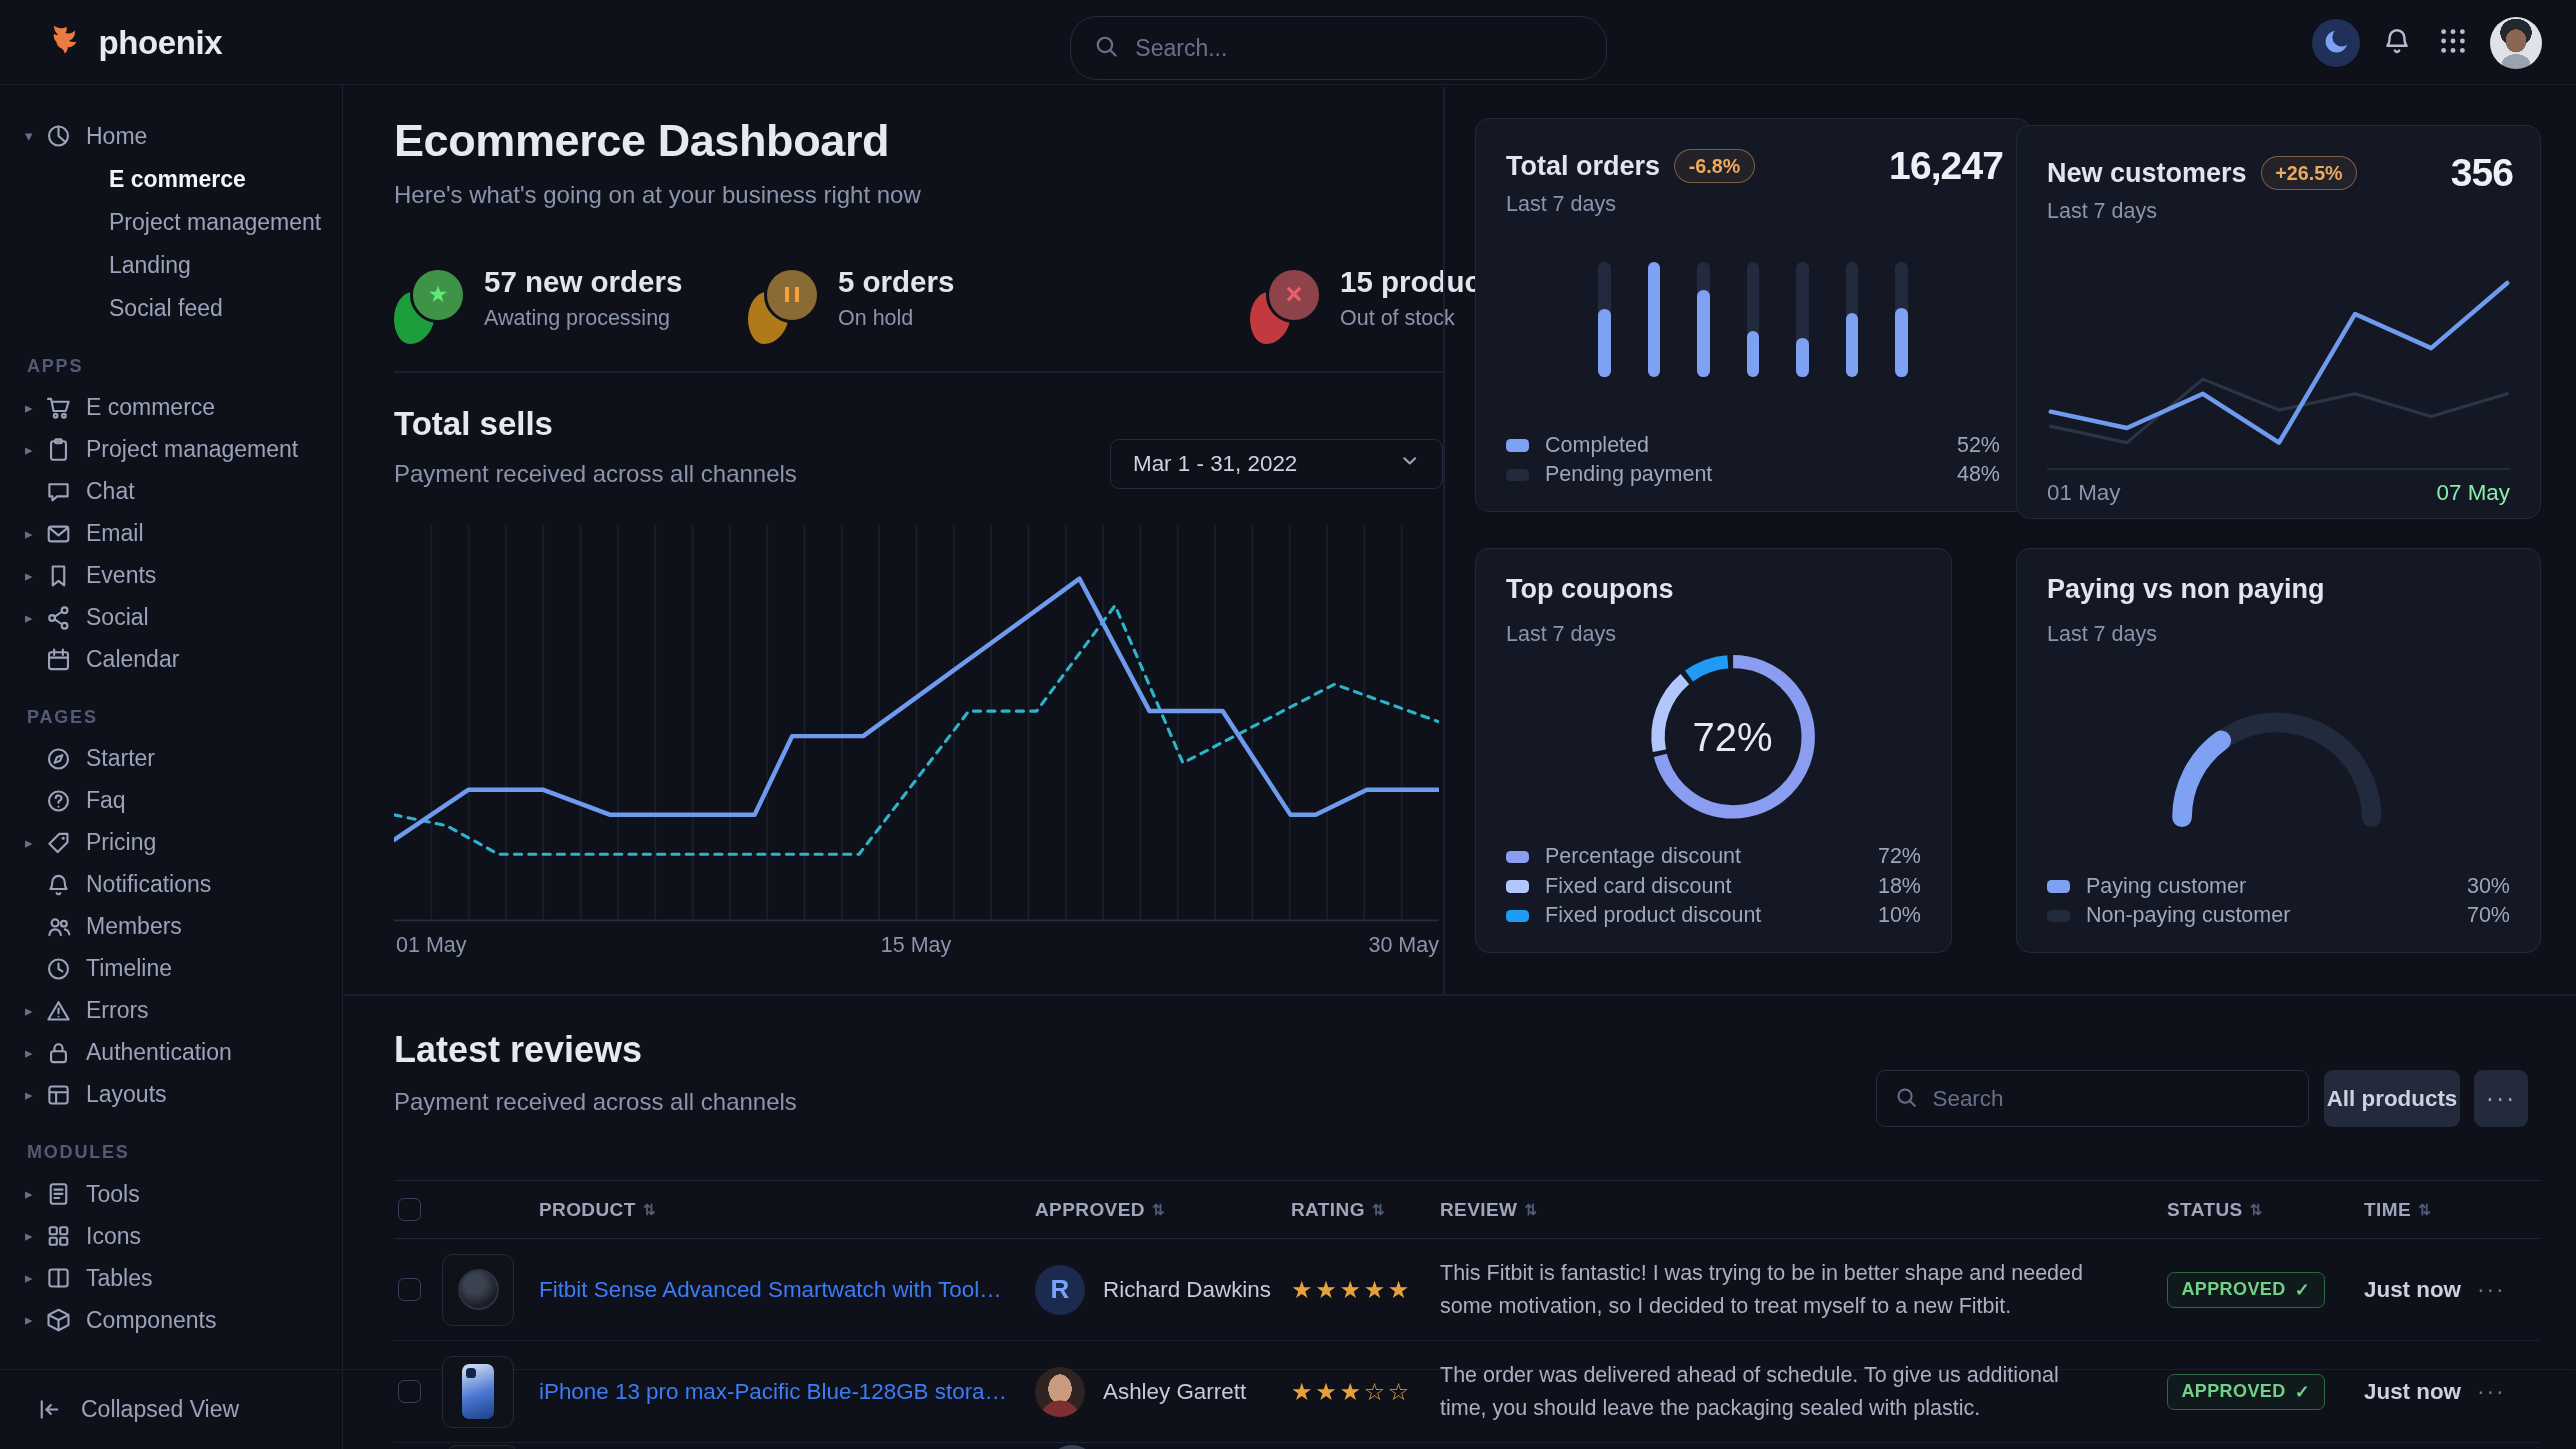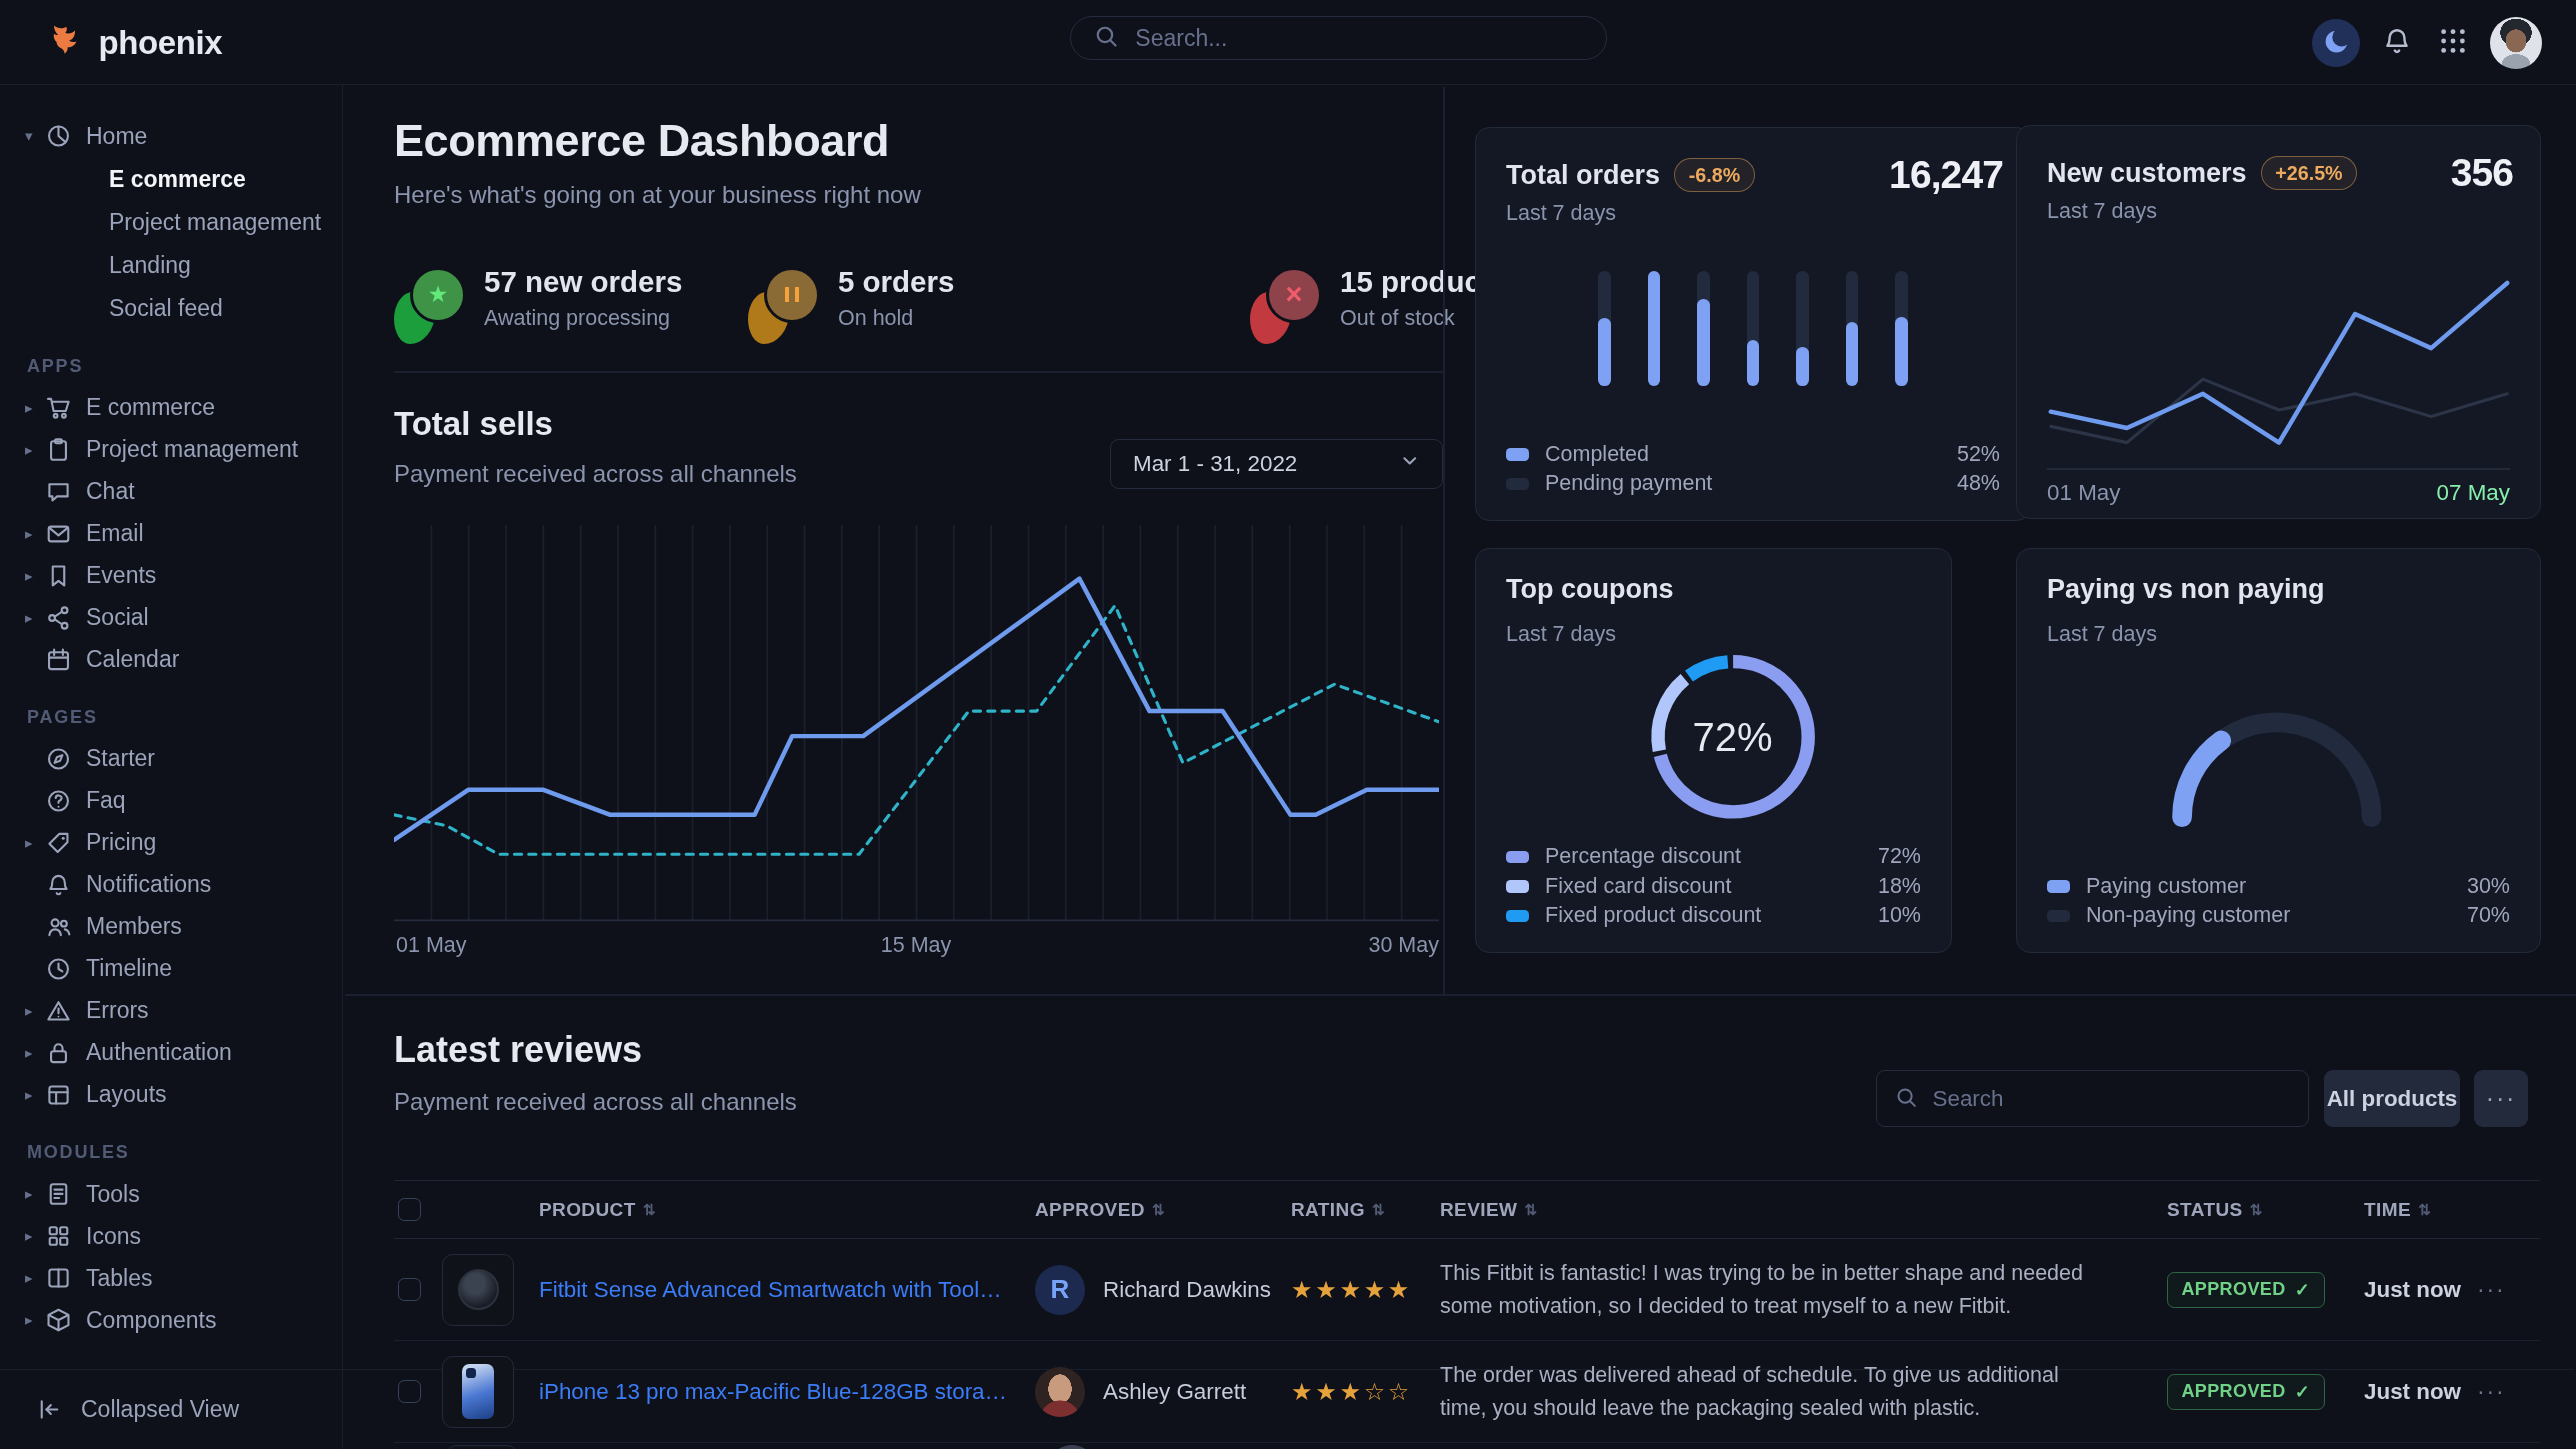--- a/index.html
+++ b/index.html
@@ -3,21 +3,21 @@
 <meta charset="utf-8">
 <style>
   html,body{margin:0;padding:0;background:#0f111a;}
   #app{position:relative;width:2576px;height:1449px;background:#0f111a;color:#dfe3ec;
        font-family:"Liberation Sans",sans-serif;overflow:hidden;}
 
   
   .navbar{position:absolute;left:0;top:0;width:2576px;height:85px;border-bottom:1.8px solid #1a1f2c;box-sizing:border-box;}
   .brand{position:absolute;left:45px;top:0;height:85px;display:flex;align-items:center;gap:12.5px;}
   .brand-text{font-size:33px;font-weight:700;color:#e6e9f0;letter-spacing:-0.4px;}
-  .nav-search{position:absolute;left:1070px;top:16px;width:537px;height:44px;border:1.8px solid #252c3e;border-radius:27px;
+  .nav-search{position:absolute;left:1070px;top:16px;width:537px;height:64px;border:1.8px solid #252c3e;border-radius:27px;
       display:flex;align-items:center;gap:14.3px;padding:0 23px;box-sizing:border-box;color:#67708c;}
   .nav-search input{background:none;border:none;outline:none;color:#9aa3ba;font:23px "Liberation Sans",sans-serif;width:100%;}
   .nav-search input::placeholder{color:#67708c;}
   .nav-actions{position:absolute;right:34px;top:0;height:85px;display:flex;align-items:center;gap:18px;}
   .moon-btn{width:48px;height:48px;border-radius:50%;background:#203059;display:flex;align-items:center;justify-content:center;}
   .icon-btn{width:38px;height:38px;display:flex;align-items:center;justify-content:center;color:#b6bdd1;}
   .nav-avatar{width:52px;height:52px;border-radius:50%;overflow:hidden;
       background:
         radial-gradient(ellipse 46% 34% at 50% 92%, #9aa2ae 0 60%, transparent 61%),
         radial-gradient(ellipse 36% 40% at 50% 46%, #8a6753 0 55%, transparent 56%),
@@ -65,21 +65,21 @@
   .ts-title{position:absolute;left:394px;top:405px;font-size:33px;font-weight:700;color:#e6e9f0;}
   .ts-sub{position:absolute;left:394px;top:460px;font-size:24px;color:#8a94ad;}
   .date-select{position:absolute;left:1110px;top:439px;width:333px;height:50px;border:1.8px solid #252c3e;border-radius:9px;
       box-sizing:border-box;display:flex;align-items:center;justify-content:space-between;padding:0 22px;
       font-size:22.4px;color:#ccd2e0;cursor:pointer;}
   #sells-chart{position:absolute;left:394px;top:525px;width:1045px;height:399px;}
   .sells-x{position:absolute;top:933px;font-size:21.5px;color:#8a94ad;}
 
   
   .card{position:absolute;background:#141824;border:1.8px solid #222a3a;border-radius:14.3px;box-sizing:border-box;}
-  #card-orders{left:1475px;top:127px;width:556px;height:394px;}
+  #card-orders{left:1475px;top:118px;width:556px;height:394px;}
   #card-customers{left:2016px;top:125px;width:525px;height:394px;}
   #card-coupons{left:1475px;top:548px;width:477px;height:405px;}
   #card-paying{left:2016px;top:548px;width:525px;height:405px;}
   .card-head{position:absolute;left:30px;right:27px;top:25px;display:flex;align-items:center;gap:14.3px;}
   .card-title{font-size:27px;font-weight:700;color:#e2e5ee;white-space:nowrap;}
   .badge{height:34px;padding:0 13.4px;border-radius:17px;border:1.8px solid rgba(237,170,95,.45);background:rgba(237,170,95,.07);
       color:#edaa5f;font-size:19.7px;font-weight:700;display:flex;align-items:center;box-sizing:border-box;}
   .card-value{margin-left:auto;font-size:39px;font-weight:700;color:#eef0f6;letter-spacing:-0.9px;}
   .card-period{position:absolute;left:30px;top:73px;font-size:21.5px;color:#8a94ad;}
   #orders-bars{position:absolute;left:30px;right:30px;top:143px;height:115px;display:flex;justify-content:center;gap:37px;}

